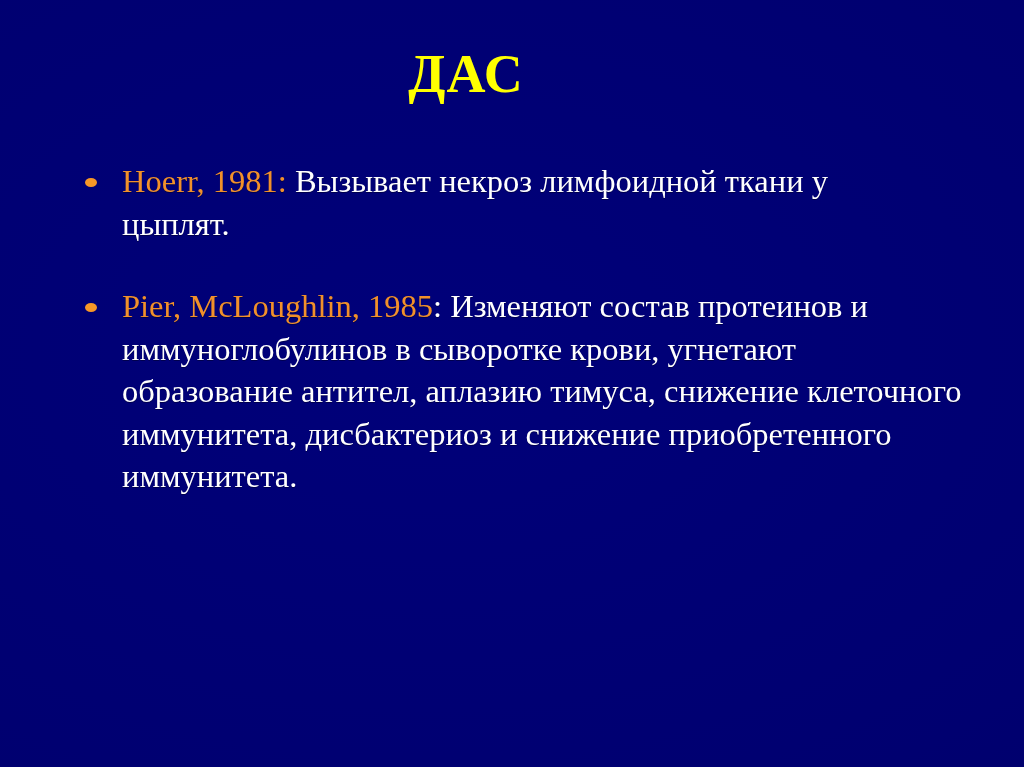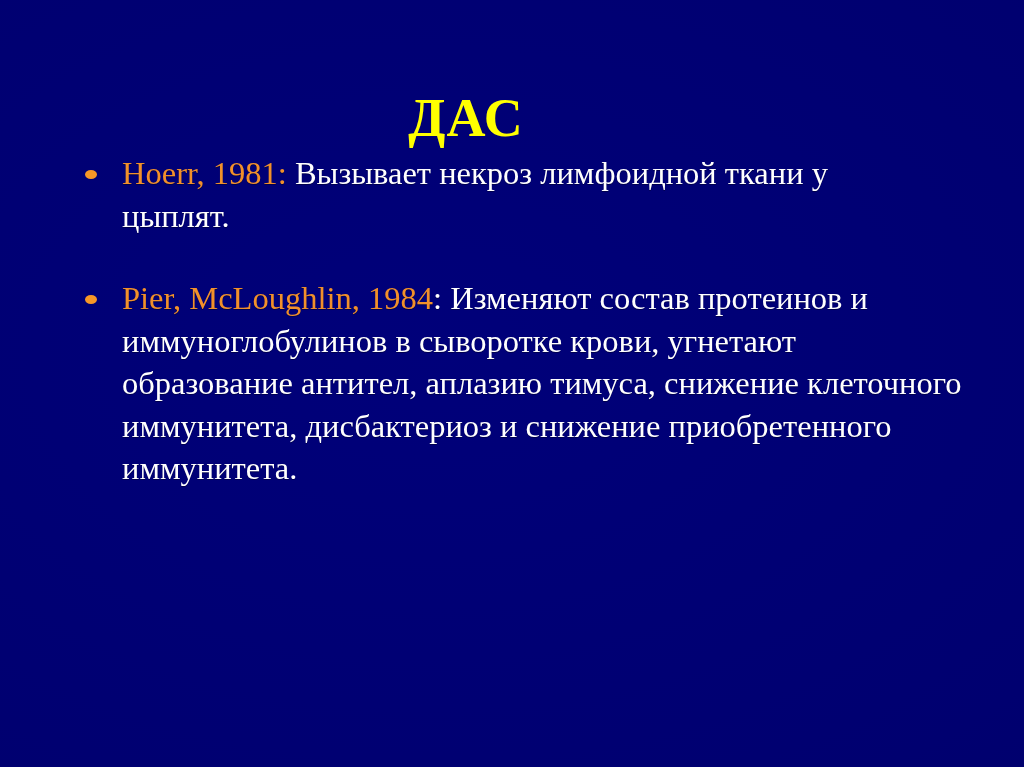--- a/index.html
+++ b/index.html
@@ -31,35 +31,34 @@
     left: 0;
     width: 932px;
     text-align: center;
     color: #ffff00;
     font-family: "Liberation Serif", "DejaVu Serif", serif;
     font-size: 54px;
     line-height: 56px;
     font-weight: 700;
     letter-spacing: 1px;
     white-space: nowrap;
-    margin-top: 44px;
   }
 
   
   .body-area {
     position: absolute;
     top: 152px;
     left: 74px;
     width: 880px;
   }
 
   .bullet-item {
     position: relative;
     padding-left: 48px;
-    margin: 0 0 40px 0;
+    margin: 8px 0 40px 0;
     color: #ffffff;
     font-size: 32.5px;
     line-height: 42.5px;
     font-weight: 400;
   }
 
   .bullet-item:last-child {
     margin-bottom: 0;
   }
 
@@ -109,18 +108,18 @@
 
   <div class="body-area">
 
     <div class="bullet-item b1">
       <span class="bullet-marker"></span>
       <span class="bullet-text"><span class="cite">Hoerr, 1981</span><span class="cite-colon-orange">:</span><span class="body-text"> Вызывает некроз лимфоидной ткани у цыплят.</span></span>
     </div>
 
     <div class="bullet-item b2">
       <span class="bullet-marker"></span>
-      <span class="bullet-text"><span class="cite">Pier, McLoughlin, 1984</span><span class="cite-colon-white">:</span><span class="body-text"> Изменяют состав протеинов и иммуноглобулинов в сыворотке крови, угнетают образование антител, аплазию тимуса, снижение клеточного иммунитета, дисбактериоз и снижение приобретенного иммунитета.</span></span>
+      <span class="bullet-text"><span class="cite">Pier, McLoughlin, 1985</span><span class="cite-colon-white">:</span><span class="body-text"> Изменяют состав протеинов и иммуноглобулинов в сыворотке крови, угнетают образование антител, аплазию тимуса, снижение клеточного иммунитета, дисбактериоз и снижение приобретенного иммунитета.</span></span>
     </div>
 
 
   </div>
 </div>
 
 </body></html>

